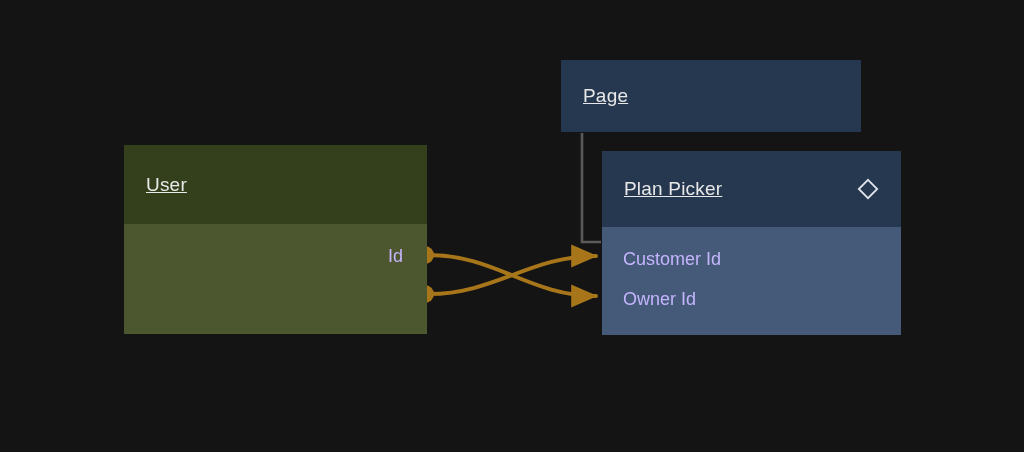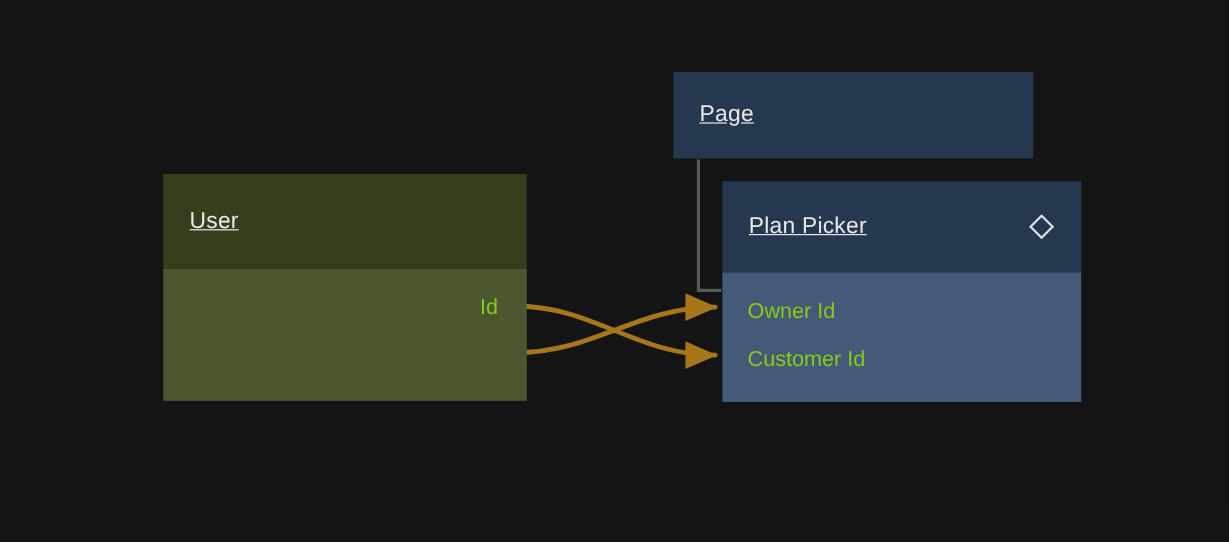--- a/index.html
+++ b/index.html
@@ -43,32 +43,31 @@
     box-sizing: border-box;
     display: flex;
     flex-direction: column;
   }
 
   .field-row {
     display: flex;
     align-items: center;
     height: 40px;
     box-sizing: border-box;
-    color: #84cc16;
+    color: #c4b5fd;
     font-size: 18px;
     white-space: nowrap;
   }
 
   
   #node-user {
     left: 124px;
     top: 145px;
     width: 303px;
     height: 189px;
-    margin-left: 12px;
   }
   #node-user .node-header {
     height: 79px;
     background: #34401c;
     padding: 0 22px;
   }
   #node-user .node-body {
     background: #4c5730;
     padding: 12px 0 0 0;
   }
@@ -169,21 +168,21 @@
     <div class="node-header">
       <span class="node-title">Plan Picker</span>
       <span class="diamond-icon">
         <svg width="22" height="22" viewBox="0 0 22 22" xmlns="http://www.w3.org/2000/svg">
           <path d="M11,1.8 L20.2,11 L11,20.2 L1.8,11 Z" fill="none" stroke="#dfe4ea" stroke-width="1.8" stroke-linejoin="miter"></path>
         </svg>
       </span>
     </div>
     <div class="node-body">
       <div class="field-row">
-        <span>Owner Id</span>
+        <span>Customer Id</span>
       </div>
       <div class="field-row">
-        <span>Customer Id</span>
+        <span>Owner Id</span>
       </div>
     </div>
   </div>
 
 </div>
 
 </body></html>

